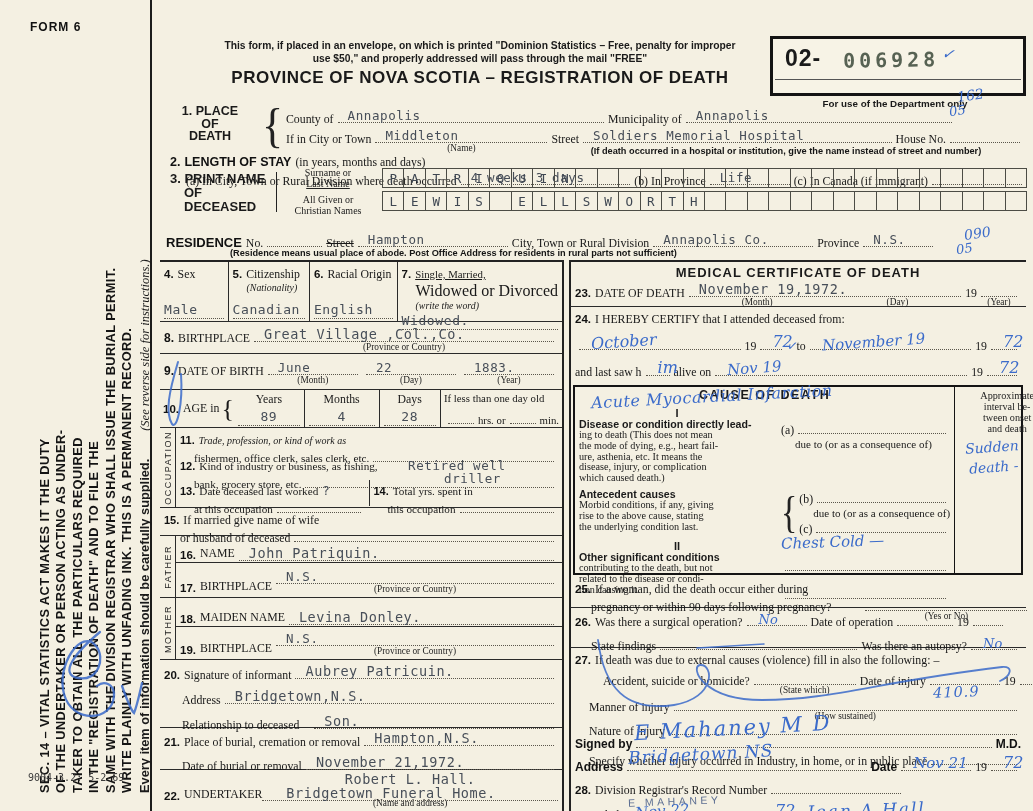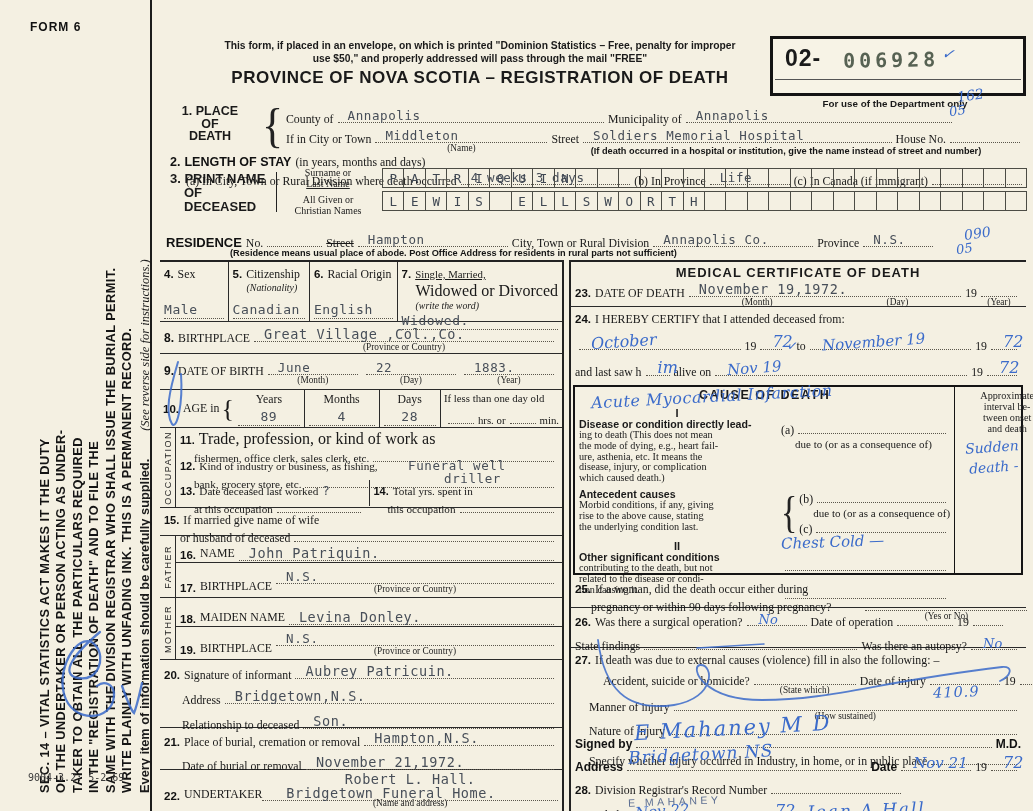--- a/index.html
+++ b/index.html
@@ -424,33 +424,33 @@
         </div>
       </div>
     </div>
 
     <div class="lrow sideblock" style="height:80px;">
       <div class="sidelab">
           <span class="vert">OCCUPATION</span>
         </div>
       <div class="sidebody">
         <div class="sb-row" style="height:26px;">
-          <div style="white-space:nowrap;"><span class="bs" style="font-size:11px;">11.</span> <span class="sl" style="font-size:16px;">Trade, profession, or kind of work as</span></div>
+          <div style="white-space:nowrap;"><span class="bs" style="font-size:11px;">11.</span> <span class="sl" style="font-size:10px;font-style:italic;">Trade, profession, or kind of work as</span></div>
           <div class="f">
               <span class="sl" style="font-size:11.2px;margin-left:14px;">fishermen, office clerk, sales clerk, etc.</span>
               <div class="ld"></div>
             </div>
         </div>
         <div class="sb-row" style="height:26px;">
           <div style="white-space:nowrap;"><span class="bs" style="font-size:11px;">12.</span> <span class="sl" style="font-size:11.2px;">Kind of industry or business, as fishing,</span></div>
           <div class="f">
               <span class="sl" style="font-size:11.2px;margin-left:14px;">bank, grocery store, etc.</span>
               <div class="ld"></div>
             </div>
-          <div style="position:absolute;left:232px;top:4px;" class="tv">Funeral well</div>
+          <div style="position:absolute;left:232px;top:4px;" class="tv">Retired well</div>
           <div style="position:absolute;left:268px;top:17px;" class="tv">driller</div>
         </div>
         <div class="sb-row splitrow" style="height:26px;padding:0;">
           <div class="half">
             <div style="white-space:nowrap;"><span class="bs" style="font-size:11px;">13.</span> <span class="sl" style="font-size:11.2px;">Date deceased last worked</span> <span class="tv">?</span></div>
             <div class="f">
                 <span class="sl" style="font-size:11.2px;margin-left:14px;">at this occupation</span>
                 <div class="ld"></div>
               </div>
           </div>
@@ -534,21 +534,21 @@
         <div class="ld">
             <span class="tv" style="font-size:13.5px;">Aubrey Patricuin.</span>
           </div>
       </div>
       <div class="f" style="margin-left:18px;margin-top:7px;">
         <span class="sl">Address</span>
         <div class="ld">
             <span class="tv" style="font-size:13.5px;">Bridgetown,N.S.</span>
           </div>
       </div>
-      <div class="f" style="margin-left:18px;margin-top:7px;">
+      <div class="f" style="margin-left:18px;margin-top:7px;gap:11px;">
         <span class="sl">Relationship to deceased</span>
         <div class="ld">
             <span class="tv" style="font-size:13.5px;">Son.</span>
           </div>
       </div>
     </div>
 
     <div class="lrow" style="height:42px;">
       <div class="f" style="margin-top:2px;">
         <span class="bs" style="font-size:11.5px;">21.</span>&nbsp;
@@ -733,21 +733,21 @@
         <span class="bs" style="font-size:11.5px;">26.</span>&nbsp;
         <span class="sl">Was there a surgical operation?</span>
         <div class="ld" style="flex:0 0 60px;">
             <span class="hw nohw">No</span>
           </div>
         <span class="sl">Date of operation</span>
         <div class="ld" style="flex:0 0 56px;"></div>
         <span class="sl">19</span>
         <div class="ld" style="flex:0 0 30px;"></div>
       </div>
-      <div class="f" style="margin-top:6px;">
+      <div class="f" style="margin-left:16px;margin-top:6px;">
         <span class="sl">State findings</span>
         <div class="ld"></div>
         <span class="sl">Was there an autopsy?</span>
         <div class="ld" style="flex:0 0 46px;">
             <span class="hw nohw">No</span>
           </div>
       </div>
     </div>
 
     <div style="padding:2px 5px;position:relative;height:84px;box-sizing:border-box;">

